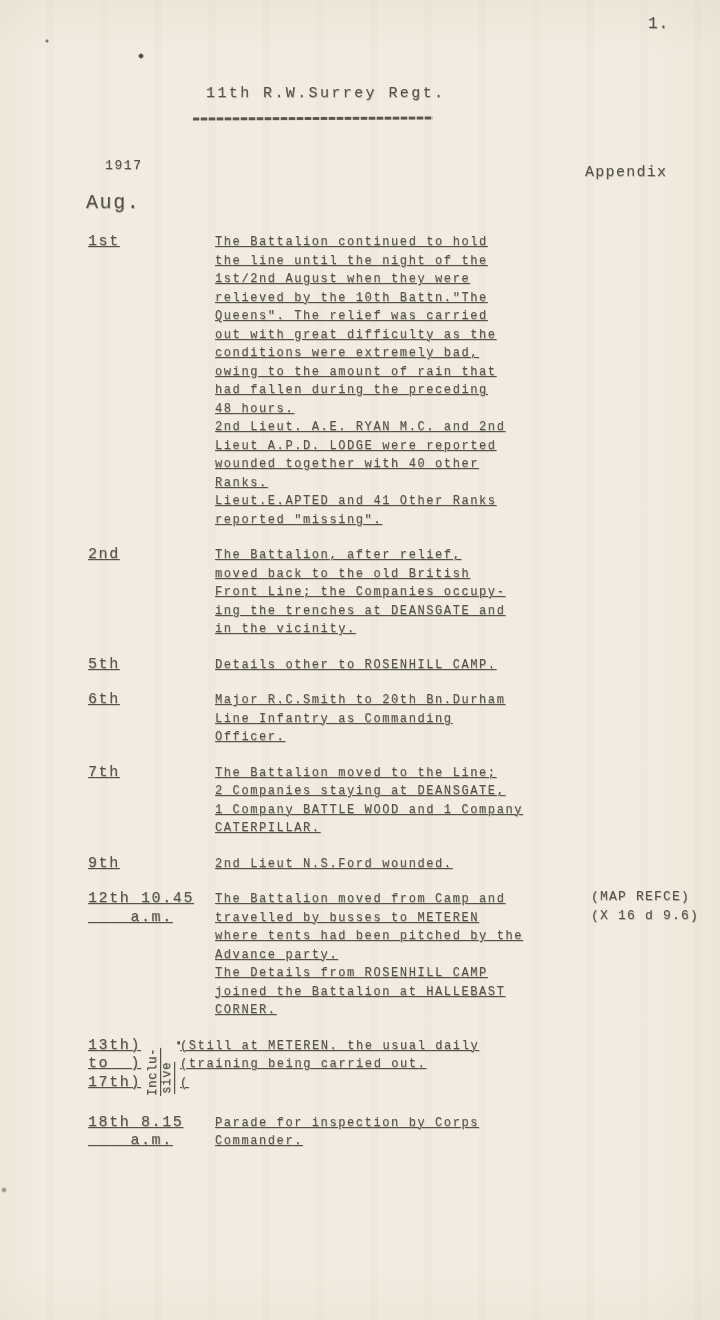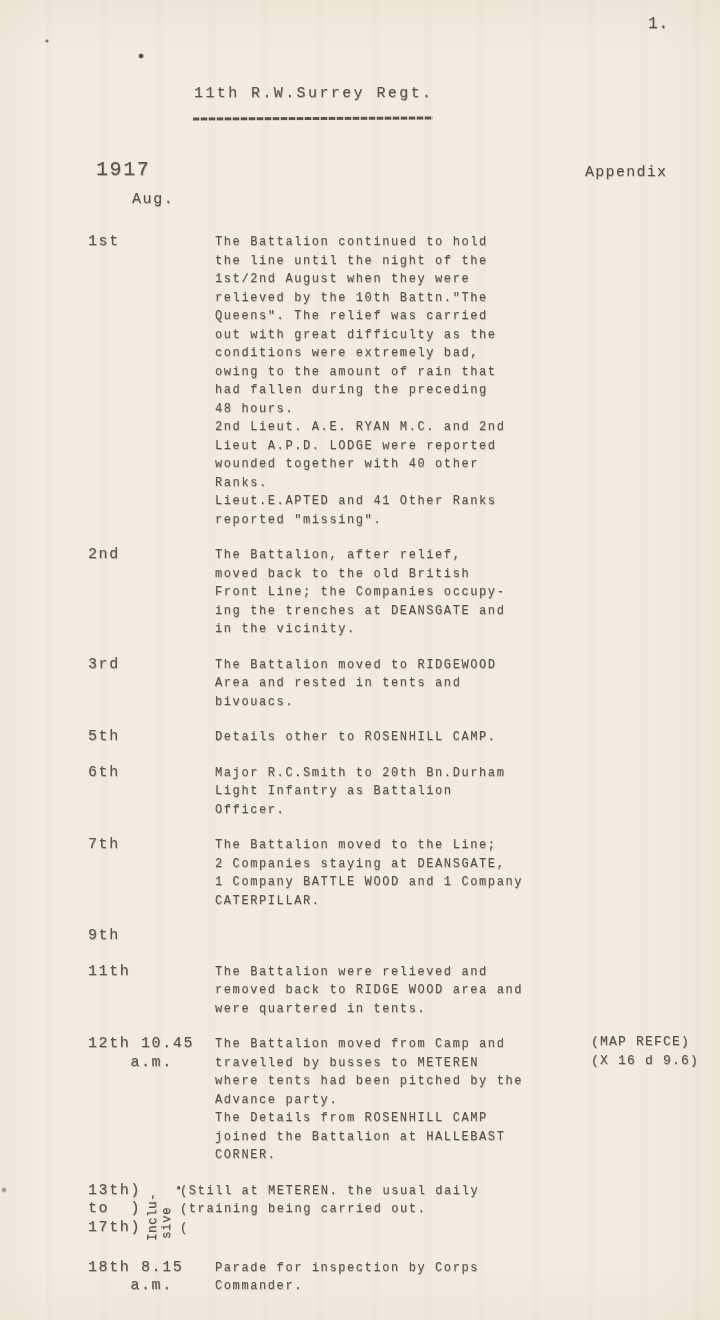--- a/index.html
+++ b/index.html
@@ -17,34 +17,35 @@
       linear-gradient(180deg, rgba(140,128,100,.05) 0%, rgba(140,128,100,0) 4%, rgba(140,128,100,0) 96%, rgba(140,128,100,.04) 100%);
     font-family:"Liberation Mono","DejaVu Sans Mono",monospace;
     color:#56534a;
   }
   .ink{
     color:#56534a;
     text-shadow:0.4px 0.5px 0.7px rgba(86,83,74,.45);
   }
   .abs{position:absolute;}
   #page-number{left:648px;top:15px;font-size:16px;letter-spacing:1px;}
-  #doc-title{left:194px;top:85px;font-size:15px;letter-spacing:2.4px;white-space:pre;}
+  #doc-title{left:206px;top:85px;font-size:15px;letter-spacing:2.4px;white-space:pre;}
   #title-underline{
     left:193px;top:117px;width:240px;height:3px;
     background:repeating-linear-gradient(90deg,#5b584f 0 6px, rgba(91,88,79,.3) 6px 8px);
     transform:rotate(-.2deg);
   }
-  #year-label{left:96px;top:158px;font-size:20px;letter-spacing:1.6px;}
+  #year-label{left:105px;top:158px;font-size:13px;letter-spacing:1.6px;}
   #appendix-label{left:585px;top:164px;font-size:15px;letter-spacing:1.3px;}
-  #month-label{left:86px;top:191px;font-size:15px;letter-spacing:1.6px;margin-left:46px;}
+  #month-label{left:86px;top:191px;font-size:20px;letter-spacing:1.6px;}
 
   #entries{left:88px;top:233px;width:627px;}
   .entry{
     display:flex;align-items:flex-start;position:relative;
     margin-bottom:17px;
+    text-decoration:underline;
   }
   .entry-date{
     flex:0 0 127px;width:127px;
     font-size:15px;line-height:18.5px;letter-spacing:1.6px;
     white-space:pre;
   }
   .entry-body{
     flex:1 1 auto;
     font-size:12px;line-height:18.5px;letter-spacing:1.6px;
     white-space:pre-wrap;
@@ -109,57 +110,46 @@
 
   <div class="entry">
     <div class="entry-date ink">2nd</div>
     <div class="entry-body ink">The Battalion, after relief,
 moved back to the old British
 Front Line; the Companies occupy-
 ing the trenches at DEANSGATE and
 in the vicinity.</div>
   </div>
 
-  <div class="entry">
-    <div class="entry-date ink">3rd</div>
-    <div class="entry-body ink">The Battalion moved to RIDGEWOOD
-Area and rested in tents and
-bivouacs.</div>
-  </div>
 
   <div class="entry">
     <div class="entry-date ink">5th</div>
     <div class="entry-body ink">Details other to ROSENHILL CAMP.</div>
   </div>
 
   <div class="entry">
     <div class="entry-date ink">6th</div>
     <div class="entry-body ink">Major R.C.Smith to 20th Bn.Durham
-Light Infantry as Battalion
+Line Infantry as Commanding
 Officer.</div>
   </div>
 
   <div class="entry">
     <div class="entry-date ink">7th</div>
     <div class="entry-body ink">The Battalion moved to the Line;
 2 Companies staying at DEANSGATE,
 1 Company BATTLE WOOD and 1 Company
 CATERPILLAR.</div>
   </div>
 
   <div class="entry">
     <div class="entry-date ink">9th</div>
+    <div class="entry-body ink">2nd Lieut N.S.Ford wounded.</div>
   </div>
 
-  <div class="entry">
-    <div class="entry-date ink">11th</div>
-    <div class="entry-body ink">The Battalion were relieved and
-removed back to RIDGE WOOD area and
-were quartered in tents.</div>
-  </div>
 
   <div class="entry">
     <div class="entry-date ink">12th 10.45
     a.m.</div>
     <div class="entry-body ink">The Battalion moved from Camp and
 travelled by busses to METEREN
 where tents had been pitched by the
 Advance party.
 The Details from ROSENHILL CAMP
 joined the Battalion at HALLEBAST

